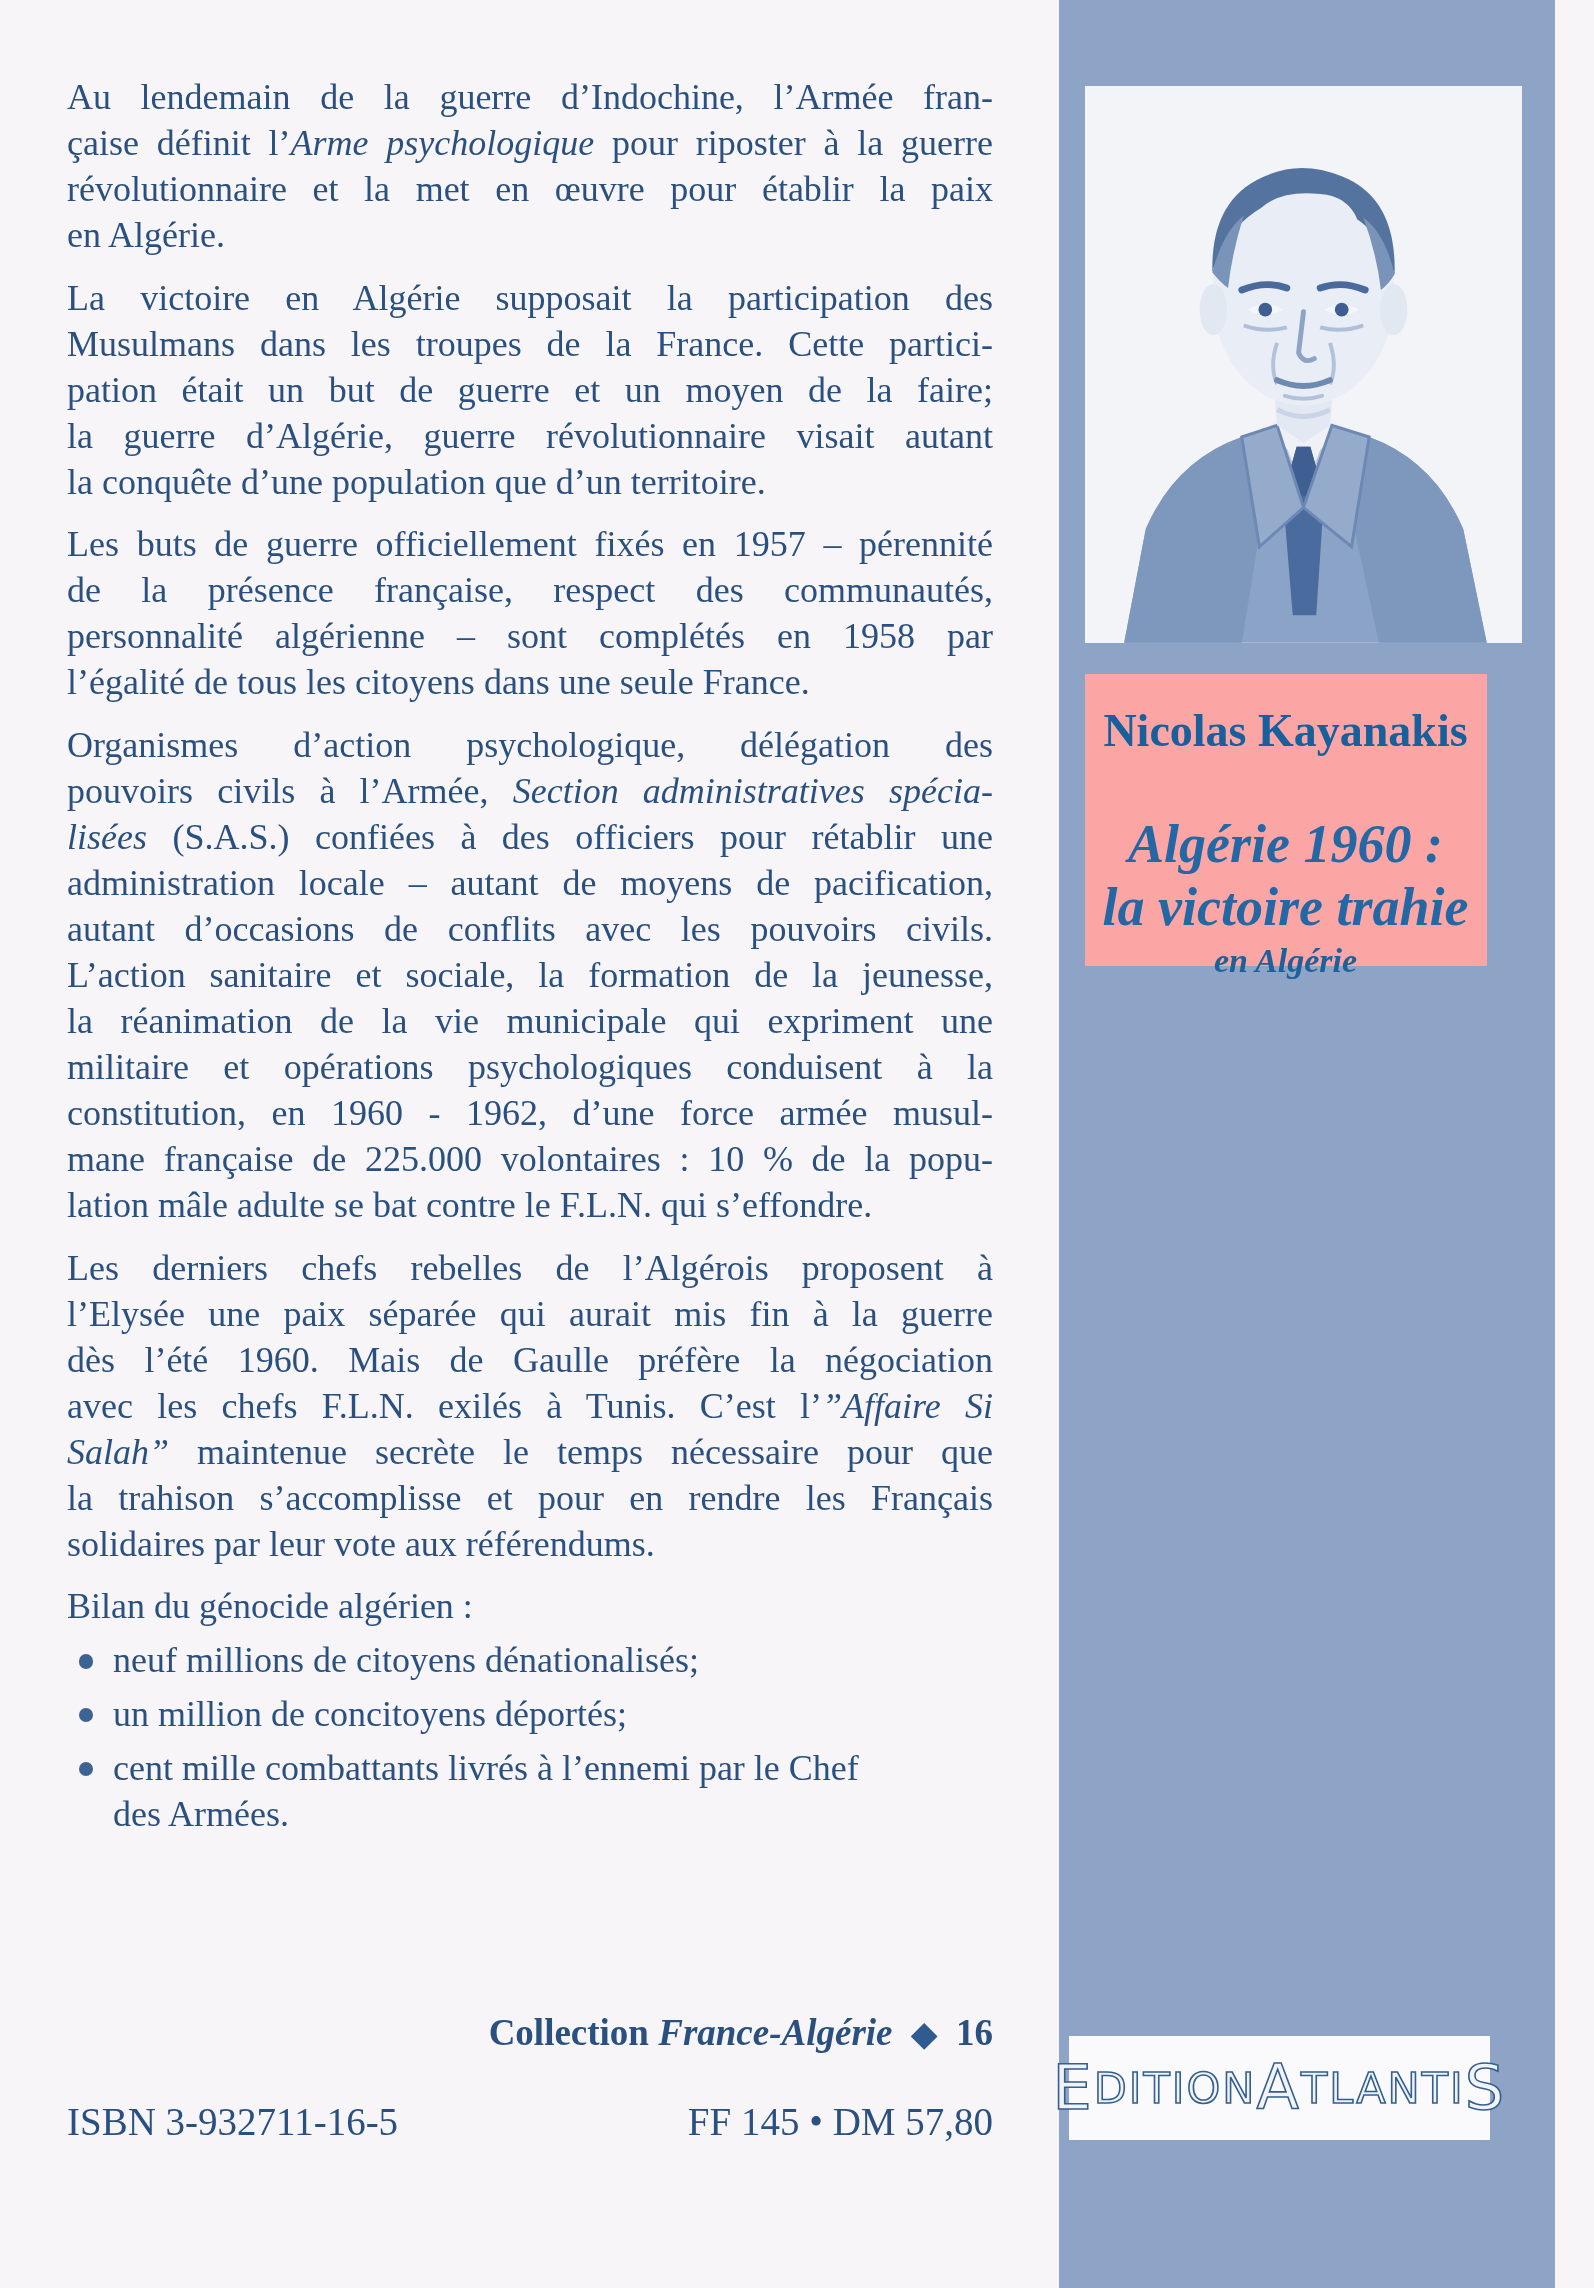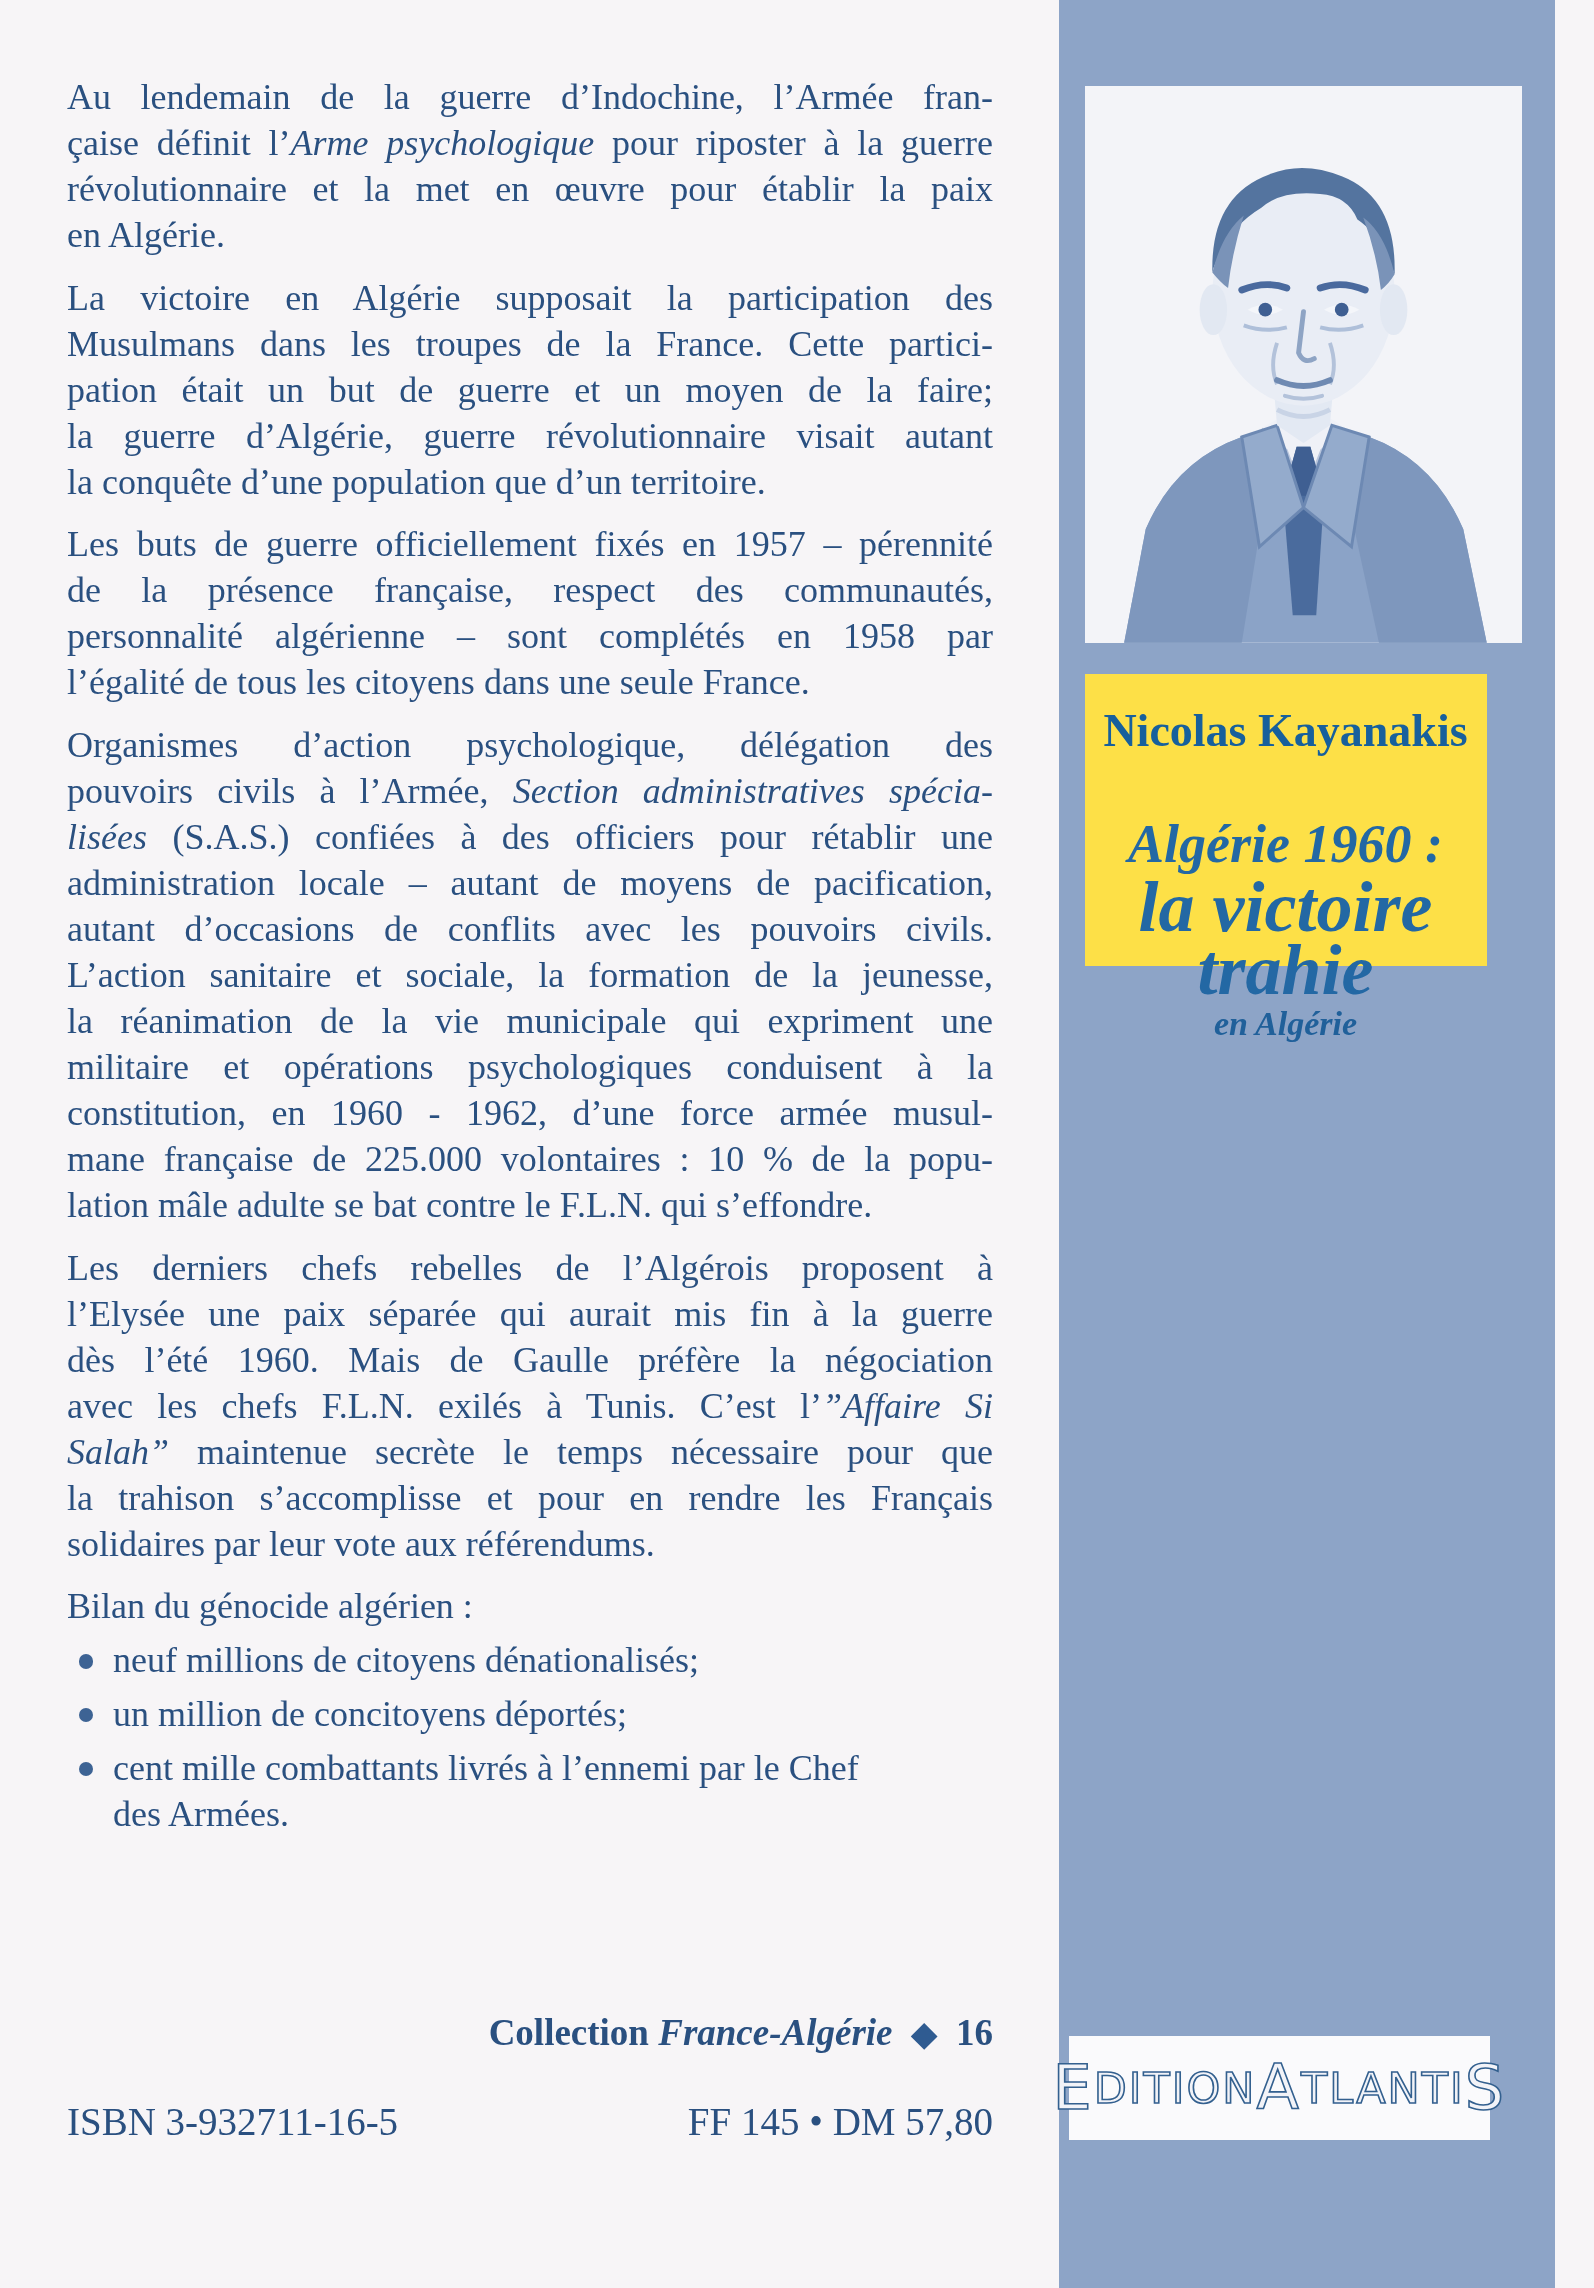--- a/index.html
+++ b/index.html
@@ -48,26 +48,26 @@
     background:#8da4c7;
   }
   .photo{
     position:absolute;left:25.5px;top:86px;width:437px;height:557px;
     background:#f3f4f8;
   }
   .photo svg{display:block;width:100%;height:100%;}
 
   .title-panel{
     position:absolute;left:25.5px;top:674px;width:402px;height:292px;
-    background:#fde047;text-align:center;color:#1e619b;
+    background:#fca5a5;text-align:center;color:#1e619b;
     box-sizing:border-box;padding-top:31px;
   }
   .author{font-size:46px;font-weight:bold;line-height:51px;color:#17609c;}
   .title1{margin-top:57px;font-size:54px;font-weight:bold;font-style:italic;line-height:63px;color:#2368a4;text-align:center;}
-  .title2{font-size:72px;font-weight:bold;font-style:italic;line-height:63px;color:#2368a4;}
+  .title2{font-size:54px;font-weight:bold;font-style:italic;line-height:63px;color:#2368a4;}
   .sub1{margin-top:39px;font-size:34px;font-weight:bold;font-style:italic;line-height:43px;color:#20609a;}
   .sub2{font-size:34px;font-weight:bold;font-style:italic;line-height:43px;color:#20609a;}
 
   .logo-box{
     position:absolute;left:9.8px;top:2036px;width:421px;height:104px;
     background:#fafafc;display:flex;align-items:center;justify-content:center;
     font-family:"DejaVu Sans", sans-serif;
     letter-spacing:2px;white-space:nowrap;
   }
   .logo-box span{

